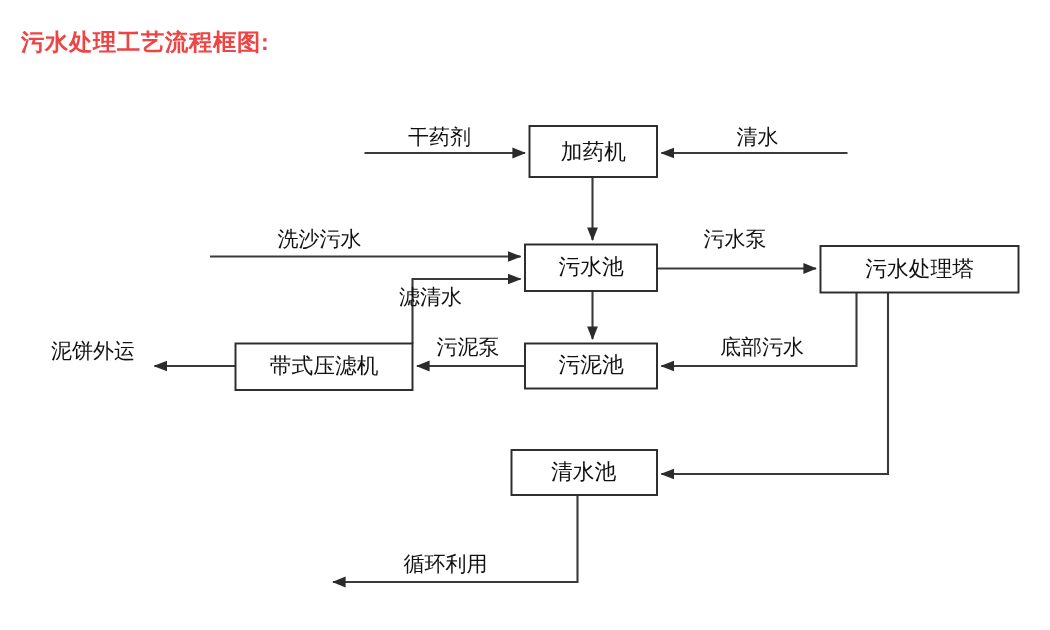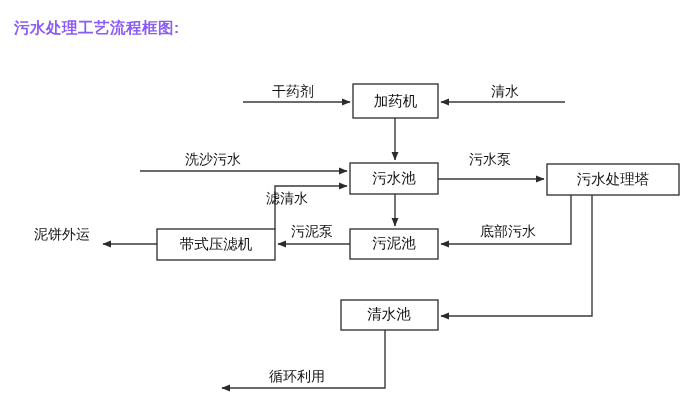--- a/index.html
+++ b/index.html
@@ -21,21 +21,21 @@
     height: 420px;
     background: #ffffff;
   }
   #diagram-title {
     position: absolute;
     left: 14px;
     top: 18px;
     font-size: 15.5px;
     font-weight: bold;
     letter-spacing: 0.5px;
-    color: #8b5cf6;
+    color: #ef4444;
     white-space: nowrap;
   }
   svg#flow-svg {
     position: absolute;
     left: 0;
     top: 0;
     width: 700px;
     height: 420px;
   }
   .node-box {

